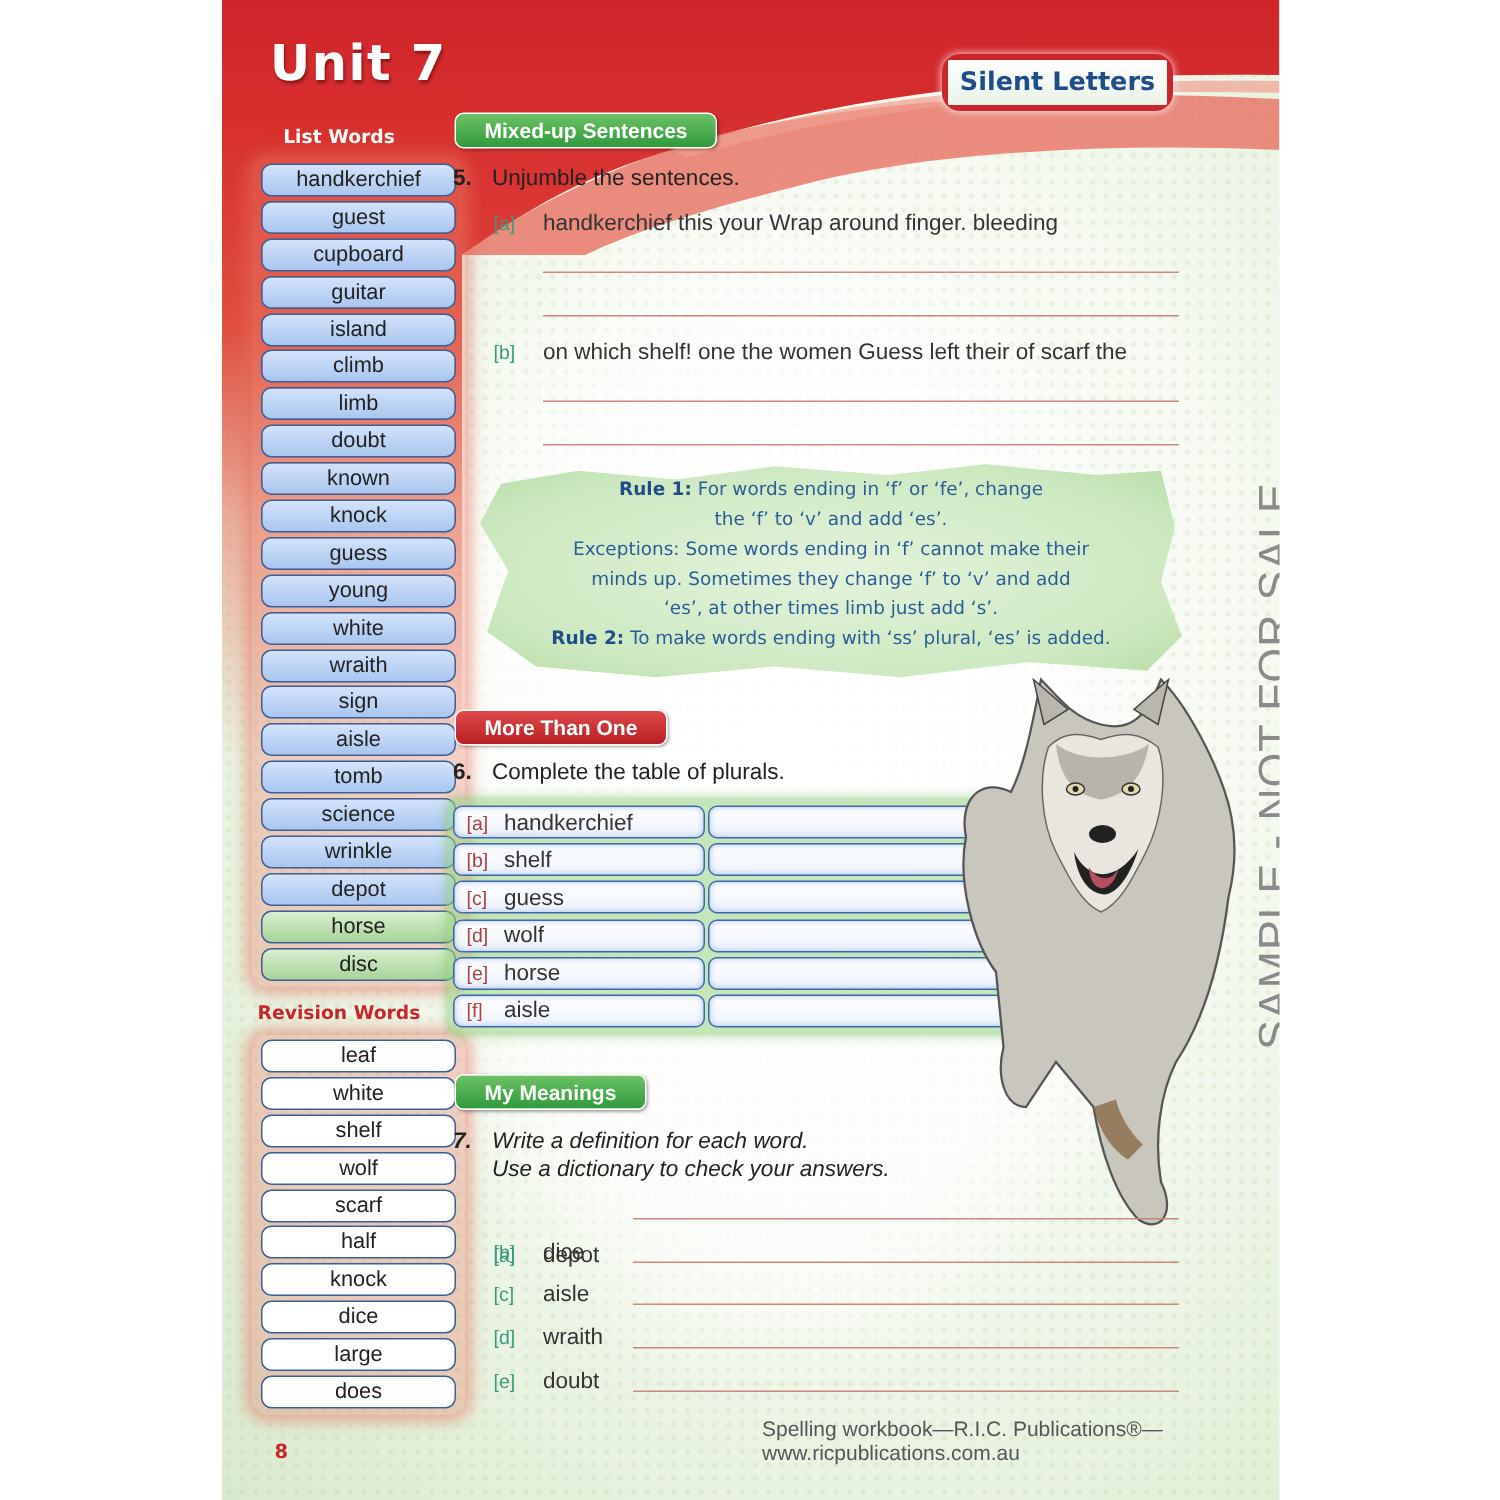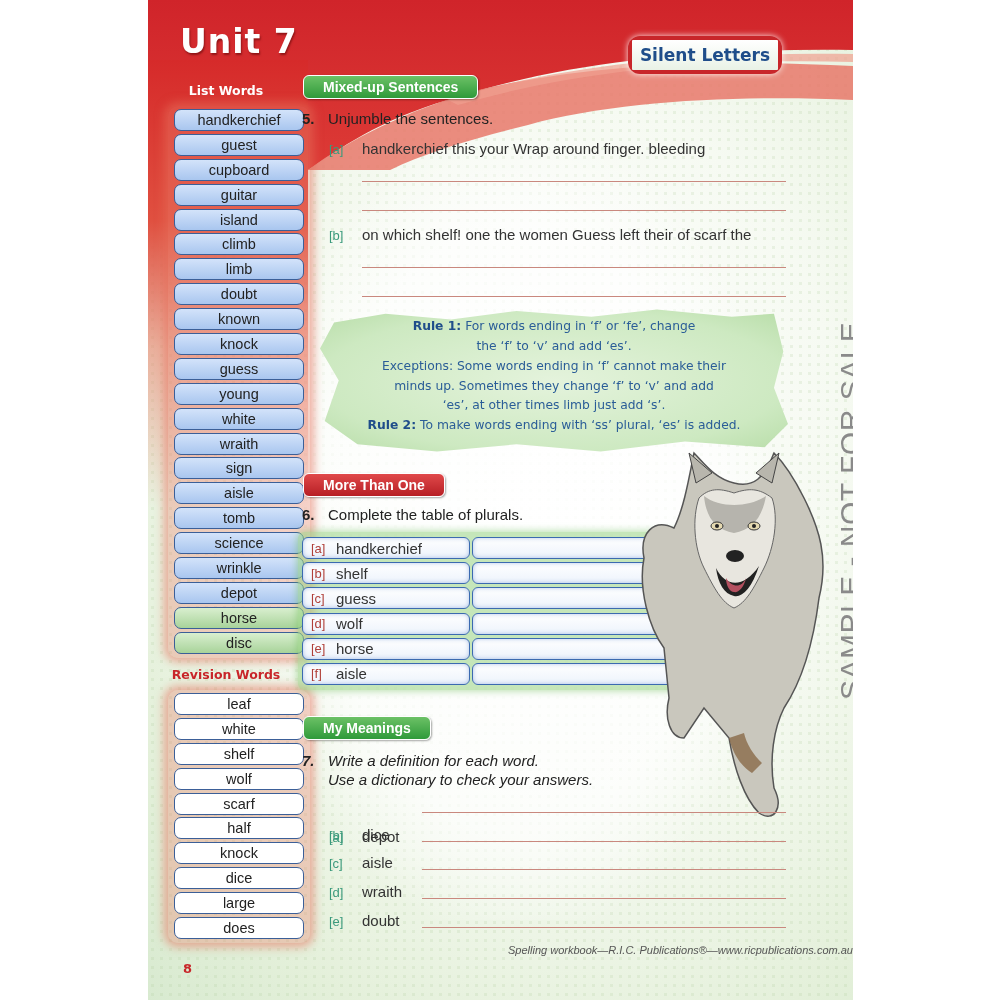--- a/index.html
+++ b/index.html
@@ -62,21 +62,21 @@
   .pcell { box-sizing:border-box; border:1.5px solid #3b6ab0; border-radius:6px; background:linear-gradient(180deg,#ffffff,#edf3fc);
           box-shadow: inset 0 0 4px rgba(100,140,210,0.5); display:flex; align-items:center; font-size:15px;
           color:#333; font-family:"Liberation Sans", sans-serif; }
   .pcell.left { width:168px; padding-left:8px; }
   .pcell.right { width:214px; margin-left:2px; }
   .table-bg { position:absolute; left:150px; top:532px; width:394px; height:158px; background:rgba(150,210,130,0.55);
           border-radius:6px; box-shadow:0 0 8px rgba(110,190,90,0.6); }
   .watermark { position:absolute; left:686px; top:700px; transform-origin:0 0; transform:rotate(-90deg);
           font-size:30px; color:#8a8a8a; white-space:nowrap; font-family:"Liberation Sans", sans-serif; letter-spacing:0.5px; }
   .page-num { position:absolute; left:35px; top:961px; color:#c8262a; font-weight:bold; font-size:13px; }
-  .footer { position:absolute; left:360px; top:944px; font-style:italic; font-size:11px; color:#555;
+  .footer { position:absolute; left:360px; top:944px; font-size:14px; color:#555;
           font-family:"Liberation Sans", sans-serif; }
   .wolf { position:absolute; left:486px; top:438px; width:200px; height:390px; }
 </style>
 </head>
 <body>
 
 <div class="page">
   <div class="dots"></div>
   <div class="white-fade"></div>
 

